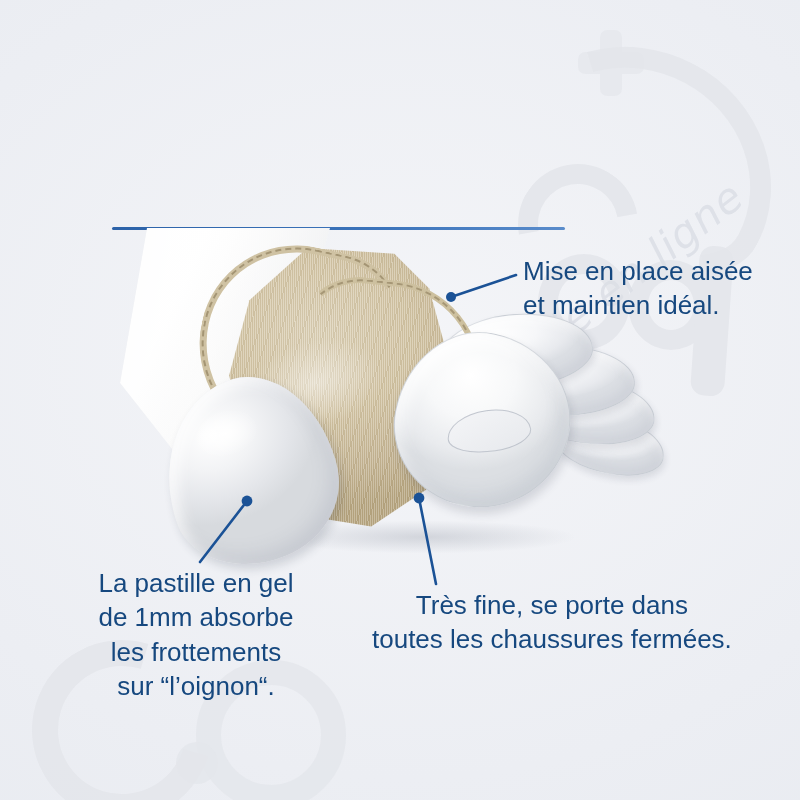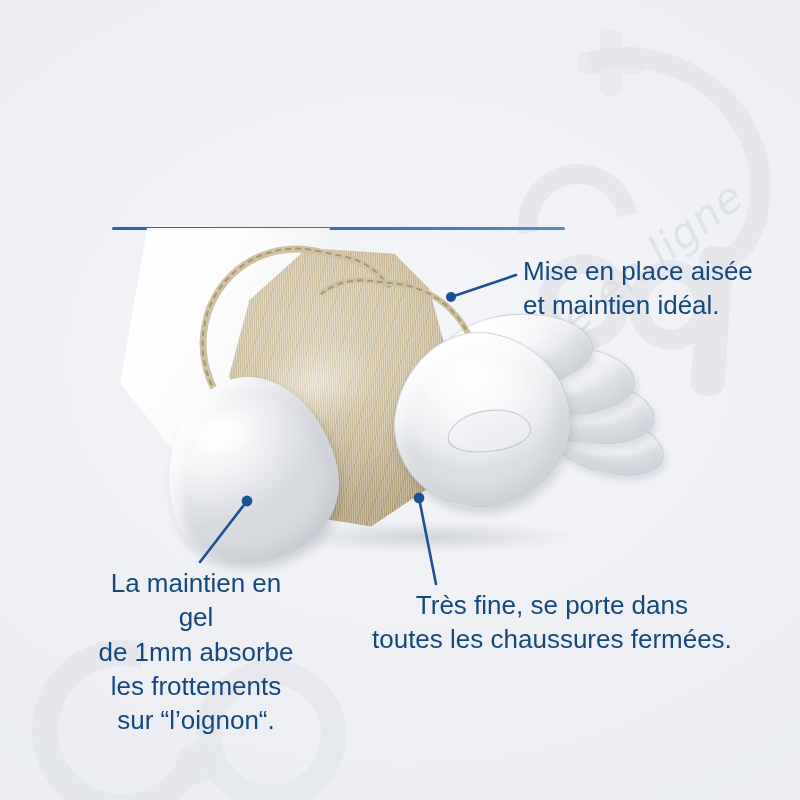--- a/index.html
+++ b/index.html
@@ -295,20 +295,20 @@
 
       <g>
         <line x1="419" y1="498" x2="436" y2="584" stroke="#1b5296" stroke-width="2.6" stroke-linecap="round"></line>
         <circle cx="419" cy="498" r="5.4" fill="#1b5296"></circle>
       </g>
     </svg>
   </div>
 
   <div class="callout c-topright">Mise en place aisée
 et maintien idéal.</div>
-  <div class="callout c-botleft">La maintien en gel
+  <div class="callout c-botleft">La pastille en gel
 de 1mm absorbe
 les frottements
 sur “l’oignon“.</div>
   <div class="callout c-botmid">Très fine, se porte dans
 toutes les chaussures fermées.</div>
 
 </div>
 
 </body></html>

